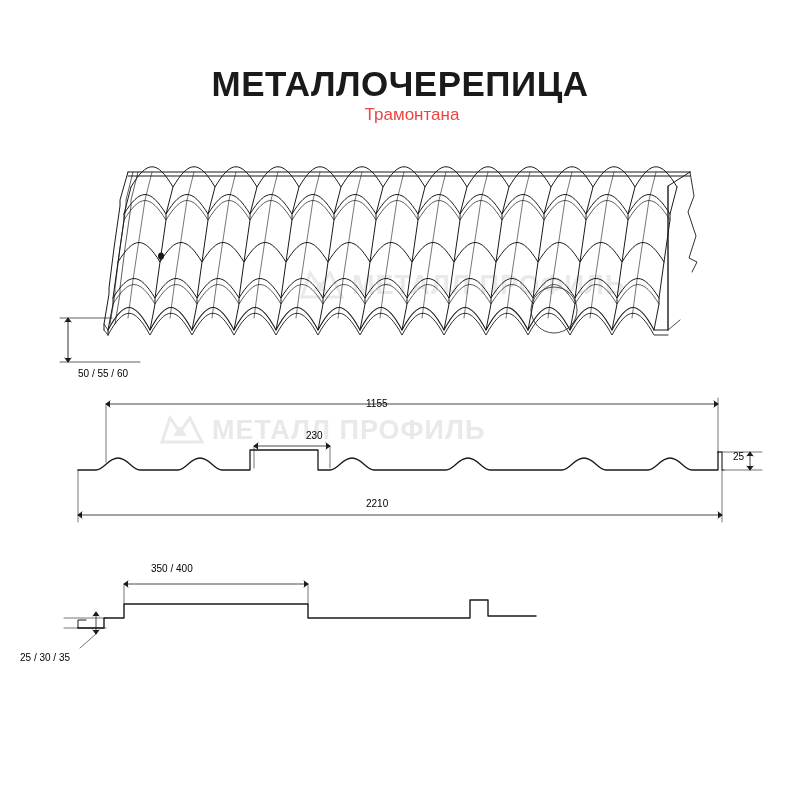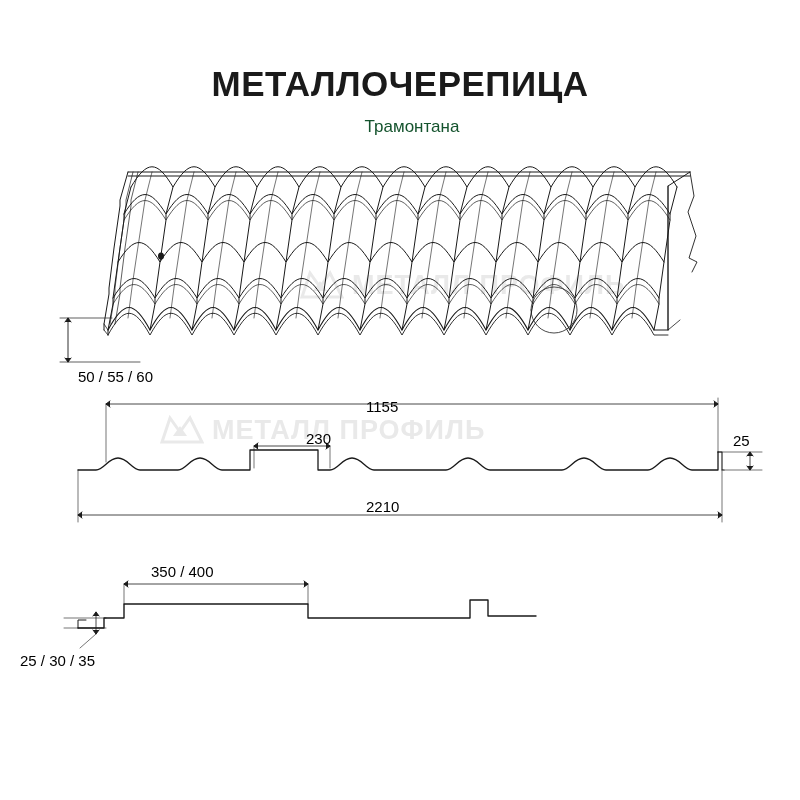--- a/index.html
+++ b/index.html
@@ -31,22 +31,22 @@
     font-size: 35px;
     font-weight: bold;
     letter-spacing: 0.5px;
     line-height: 40px;
     color: #1a1a1a;
   }
   .title-sub {
     font-size: 17px;
     font-weight: normal;
     line-height: 22px;
-    margin-top: 12px;
-    color: #14532d;
+    margin-top: 0;
+    color: #ef4444;
     padding-left: 24px;
   }
   .diagram {
     position: absolute;
     left: 0;
     top: 0;
     width: 800px;
     height: 800px;
   }
   .wm {
@@ -76,28 +76,28 @@
   }
   .wm-logo {
     position: absolute;
     left: 0;
     top: 12px;
     width: 44px;
     height: 36px;
   }
   .label {
     position: absolute;
-    font-size: 15px;
+    font-size: 10px;
     color: #000000;
     white-space: nowrap;
   }
   .label-50 { left: 78px; top: 368px; }
   .label-1155 { left: 366px; top: 398px; }
   .label-230 { left: 306px; top: 430px; }
-  .label-25 { left: 733px; top: 432px; text-align: center; }
+  .label-25 { left: 733px; top: 451px; text-align: center; }
   .label-1195 { left: 366px; top: 498px; }
   .label-350 { left: 151px; top: 563px; }
   .label-2530 { left: 20px; top: 640px; margin-top: 12px; }
 </style>
 </head>
 <body>
 
 <div class="page">
 
   <div class="title-block">

